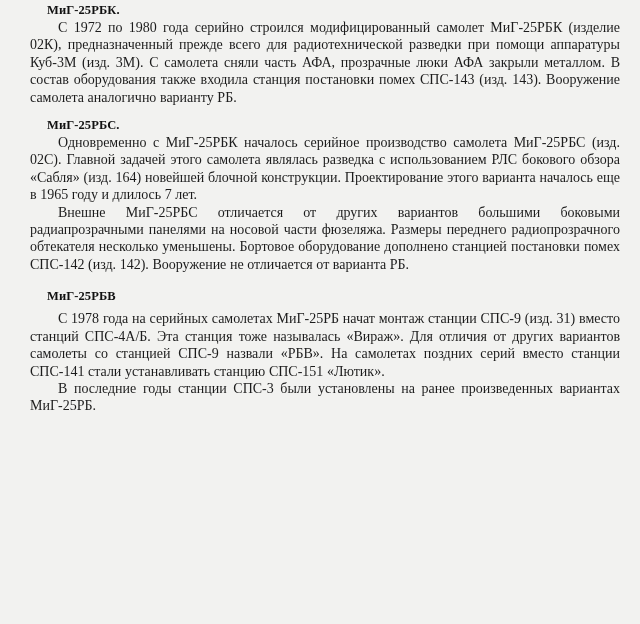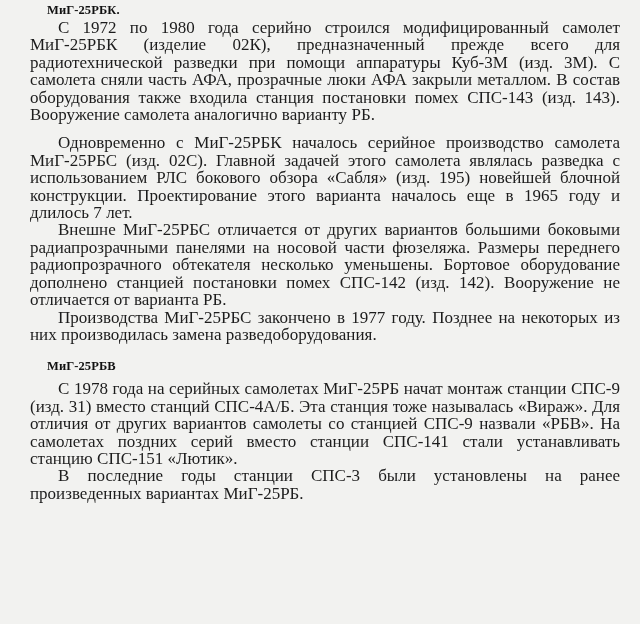--- a/index.html
+++ b/index.html
@@ -38,21 +38,21 @@
     line-height: 16px;
     margin: 0 0 1px 17px;
     padding: 0;
     letter-spacing: 0.1px;
     color: #111;
     white-space: nowrap;
   }
 
   p.para {
     font-family: "Liberation Serif", "DejaVu Serif", serif;
-    font-size: 17px;
+    font-size: 14px;
     line-height: 17.4px;
     margin: 0;
     padding: 0;
     text-align: justify;
     text-indent: 28px;
     color: #1c1c1c;
     -webkit-hyphens: none;
     hyphens: none;
     word-spacing: 0.1px;
   }
@@ -71,23 +71,23 @@
   <div class="page-body">
 
     <div class="section-block">
       <h2 class="section-heading">МиГ-25РБК.</h2>
       <p class="para">С 1972 по 1980 года серийно строился модифицированный самолет МиГ-25РБК (изделие 02К), предназначенный прежде всего для радиотехнической разведки при помощи аппаратуры Куб-3М (изд. 3М). С самолета сняли часть АФА, прозрачные люки АФА закрыли металлом. В состав оборудования также входила станция постановки помех СПС-143 (изд. 143). Вооружение самолета аналогично варианту РБ.</p>
     </div>
 
     <div class="gap-md"></div>
 
     <div class="section-block">
-      <p class="para">Одновременно с МиГ-25РБК началось серийное производство самолета МиГ-25РБС (изд. 02С). Главной задачей этого самолета являлась разведка с использованием РЛС бокового обзора «Сабля» (изд. 195) новейшей блочной конструкции. Проектирование этого варианта началось еще в 1965 году и длилось 7 лет.</p>
+      <h2 class="section-heading">МиГ-25РБС.</h2>
+      <p class="para">Одновременно с МиГ-25РБК началось серийное производство самолета МиГ-25РБС (изд. 02С). Главной задачей этого самолета являлась разведка с использованием РЛС бокового обзора «Сабля» (изд. 164) новейшей блочной конструкции. Проектирование этого варианта началось еще в 1965 году и длилось 7 лет.</p>
       <p class="para">Внешне МиГ-25РБС отличается от других вариантов большими боковыми радиапрозрачными панелями на носовой части фюзеляжа. Размеры переднего радиопрозрачного обтекателя несколько уменьшены. Бортовое оборудование дополнено станцией постановки помех СПС-142 (изд. 142). Вооружение не отличается от варианта РБ.</p>
-      <p class="para">Производства МиГ-25РБС закончено в 1977 году. Позднее на некоторых из них производилась замена разведоборудования.</p>
     </div>
 
     <div class="gap-lg"></div>
 
     <div class="section-block">
       <h2 class="section-heading">МиГ-25РБВ</h2>
       <div class="gap-sm"></div>
       <p class="para">С 1978 года на серийных самолетах МиГ-25РБ начат монтаж станции СПС-9 (изд. 31) вместо станций СПС-4А/Б. Эта станция тоже называлась «Вираж». Для отличия от других вариантов самолеты со станцией СПС-9 назвали «РБВ». На самолетах поздних серий вместо станции СПС-141 стали устанавливать станцию СПС-151 «Лютик».</p>
       <p class="para">В последние годы станции СПС-3 были установлены на ранее произведенных вариантах МиГ-25РБ.</p>
     </div>

